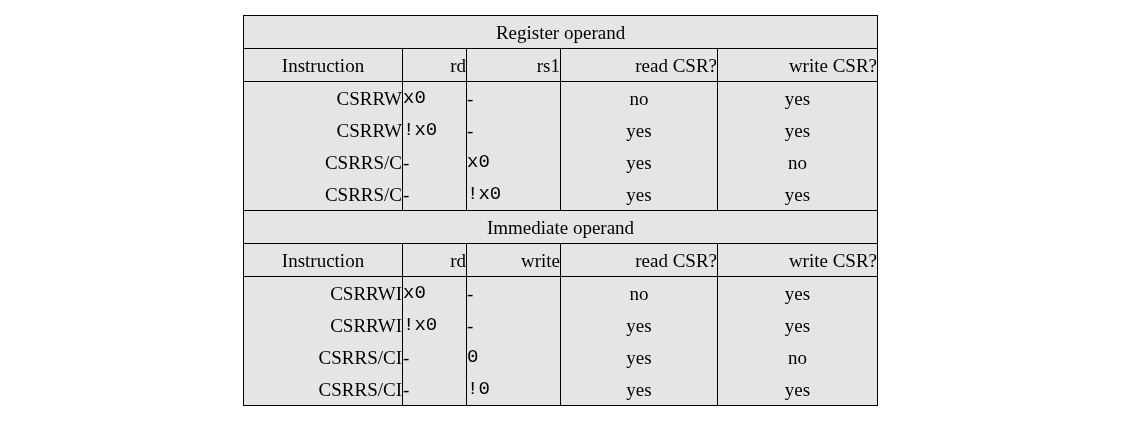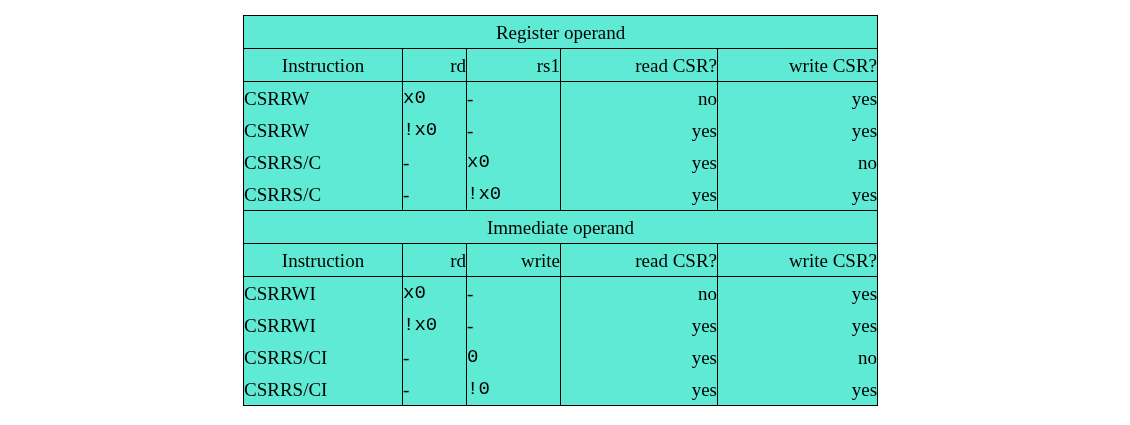--- a/index.html
+++ b/index.html
@@ -23,21 +23,21 @@
     position: absolute;
     left: 243px;
     top: 15px;
     width: 634px;
   }
 
   table.csr-table {
     border-collapse: collapse;
     table-layout: fixed;
     width: 634px;
-    background: #5eead4;
+    background: #e5e5e5;
     padding-left: 19px;
   }
 
   
   col.c-instr { width: 159px; }
   col.c-rd    { width: 64px;  }
   col.c-src   { width: 94px;  }
   col.c-read  { width: 157px; }
   col.c-write { width: 160px; }
 
@@ -73,38 +73,38 @@
     font-size: 19px;
     height: 34px;
   }
   td.hdr-instr {
     text-align: center;
     padding-left: 14px;
   }
 
   
   td.instr {
-    text-align: left;
+    text-align: right;
     padding-left: 14px;
     font-size: 19.5px;
     height: 33px;
   }
   td.num {
     text-align: left;
     padding-right: 13px;
     font-family: "Liberation Mono", "DejaVu Sans Mono", monospace;
     font-size: 16.5px;
     height: 33px;
   }
   td.num.dash {
     font-family: "Liberation Serif", "DejaVu Serif", serif;
     font-size: 19px;
   }
   td.ans {
-    text-align: right;
+    text-align: center;
     font-size: 19px;
     height: 33px;
   }
 </style>
 </head>
 <body>
 
 <div id="table-wrap">
   <table class="csr-table">
     <colgroup>

